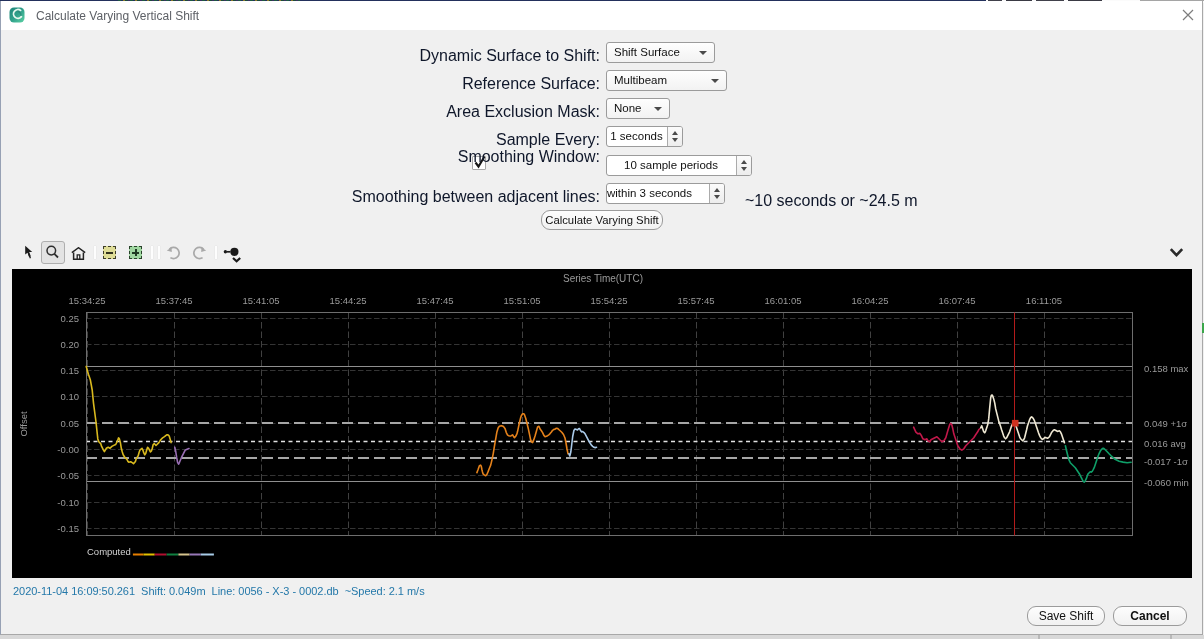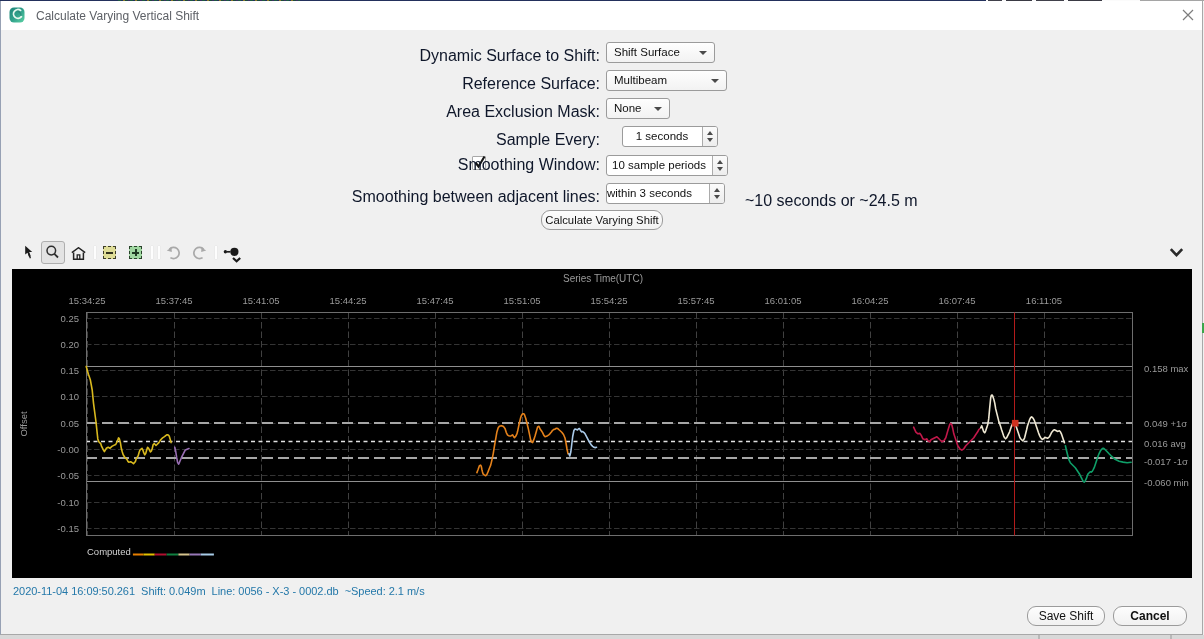--- a/index.html
+++ b/index.html
@@ -64,34 +64,34 @@
 <div class="abs lbl" style="right:604px;top:47px;">Dynamic Surface to Shift:</div>
 <div class="combo" style="left:606px;top:42px;width:109px;">Shift Surface<span class="arr"></span></div>
 
 <div class="abs lbl" style="right:604px;top:75px;">Reference Surface:</div>
 <div class="combo" style="left:606px;top:70px;width:121px;">Multibeam<span class="arr"></span></div>
 
 <div class="abs lbl" style="right:604px;top:103px;">Area Exclusion Mask:</div>
 <div class="combo" style="left:606px;top:98px;width:64px;">None<span class="arr"></span></div>
 
 <div class="abs lbl" style="right:604px;top:131px;">Sample Every:</div>
-<div class="spin" style="left:606px;top:126px;width:96px;margin-left:16px;">
+<div class="spin" style="left:606px;top:126px;width:77px;">
     <span class="txt" style="right:16px;">1 seconds</span>
     <span class="btns">
       <span class="up"></span>
       <span class="dn"></span>
     </span>
   </div>
 
 <div class="abs" style="left:472px;top:156px;width:14px;height:14px;border:1px solid #a8a8a8;border-radius:1px;background:#fff;"></div>
 <svg class="abs" style="left:473px;top:153px;" width="15" height="17" viewBox="0 0 15 17">
   <path d="M2.5,9.5 L5.5,13.5 L11.5,3.5" fill="none" stroke="#161616" stroke-width="2.1"></path>
 </svg>
-<div class="abs lbl" style="right:604px;top:156px;">Smoothing Window:</div>
-<div class="spin" style="left:606px;top:155px;width:122px;">
+<div class="abs lbl" style="right:604px;top:148px;">Smoothing Window:</div>
+<div class="spin" style="left:606px;top:155px;width:146px;">
     <span class="txt" style="right:16px;">10 sample periods</span>
     <span class="btns">
       <span class="up"></span>
       <span class="dn"></span>
     </span>
   </div>
 <div class="abs lbl" style="left:745px;top:160px;margin-top:32px;">~10 seconds or ~24.5 m</div>
 
 <div class="abs lbl" style="right:604px;top:188px;">Smoothing between adjacent lines:</div>
 <div class="spin" style="left:606px;top:183px;width:119px;">

